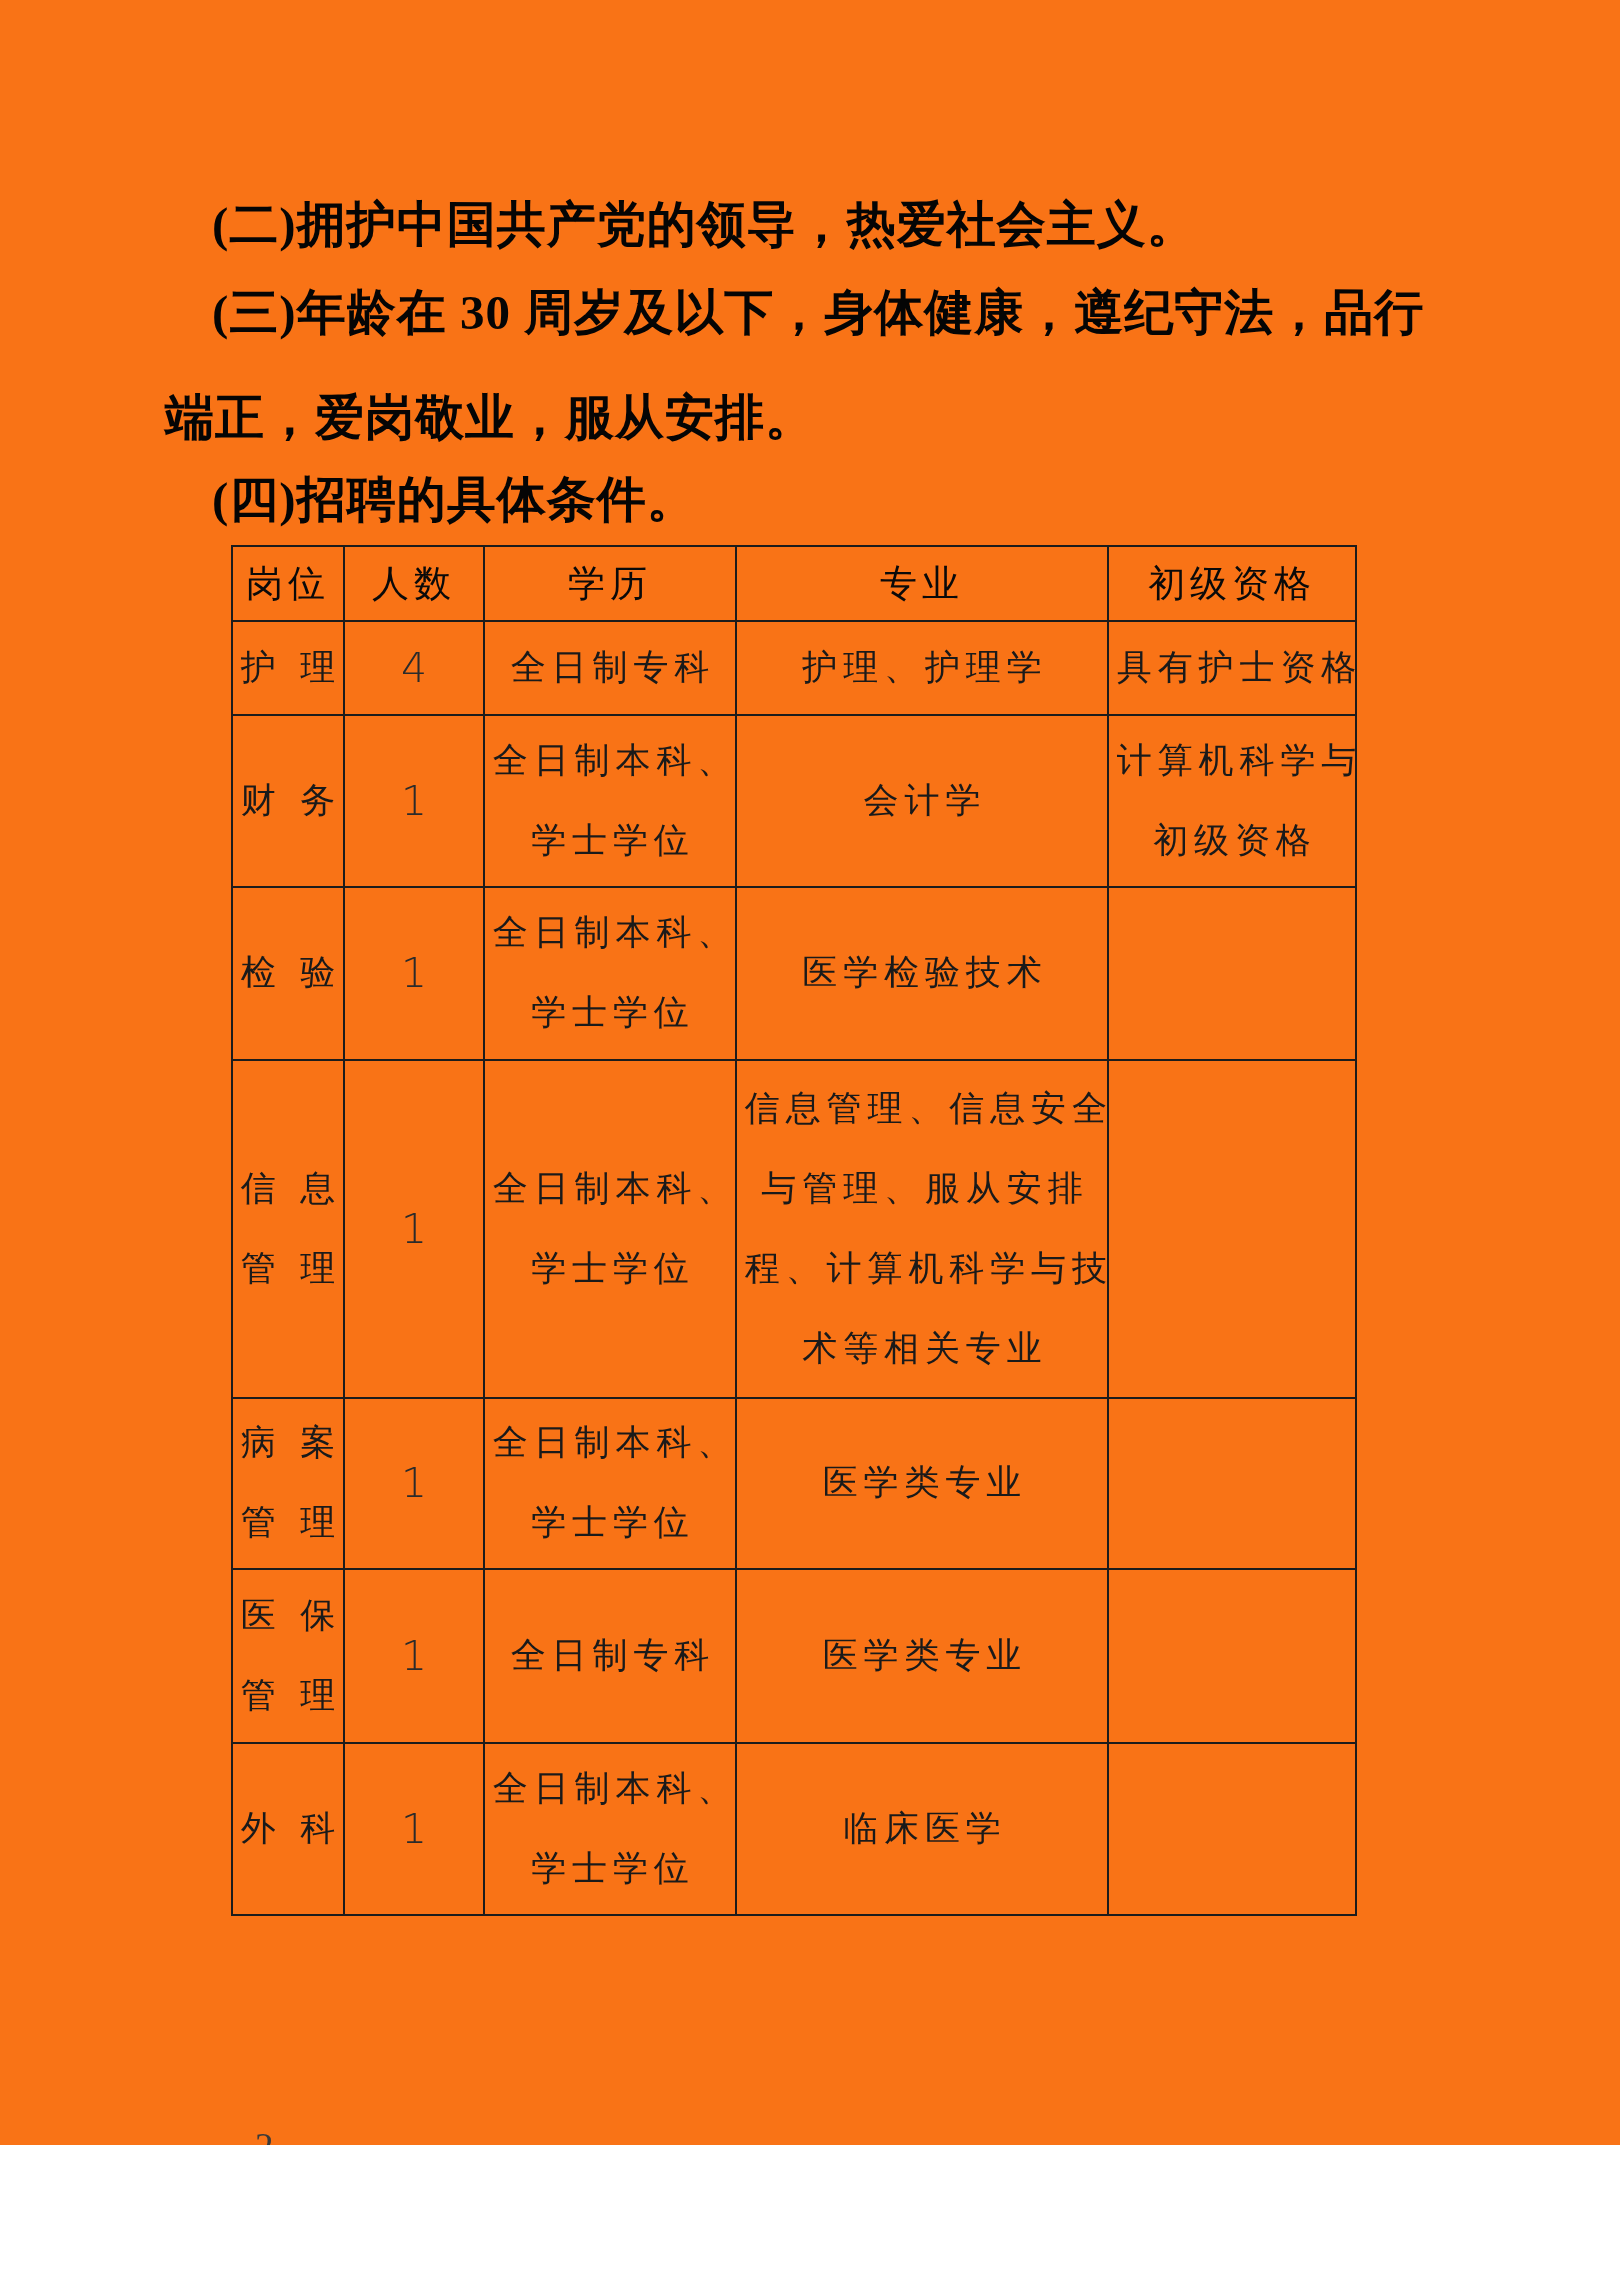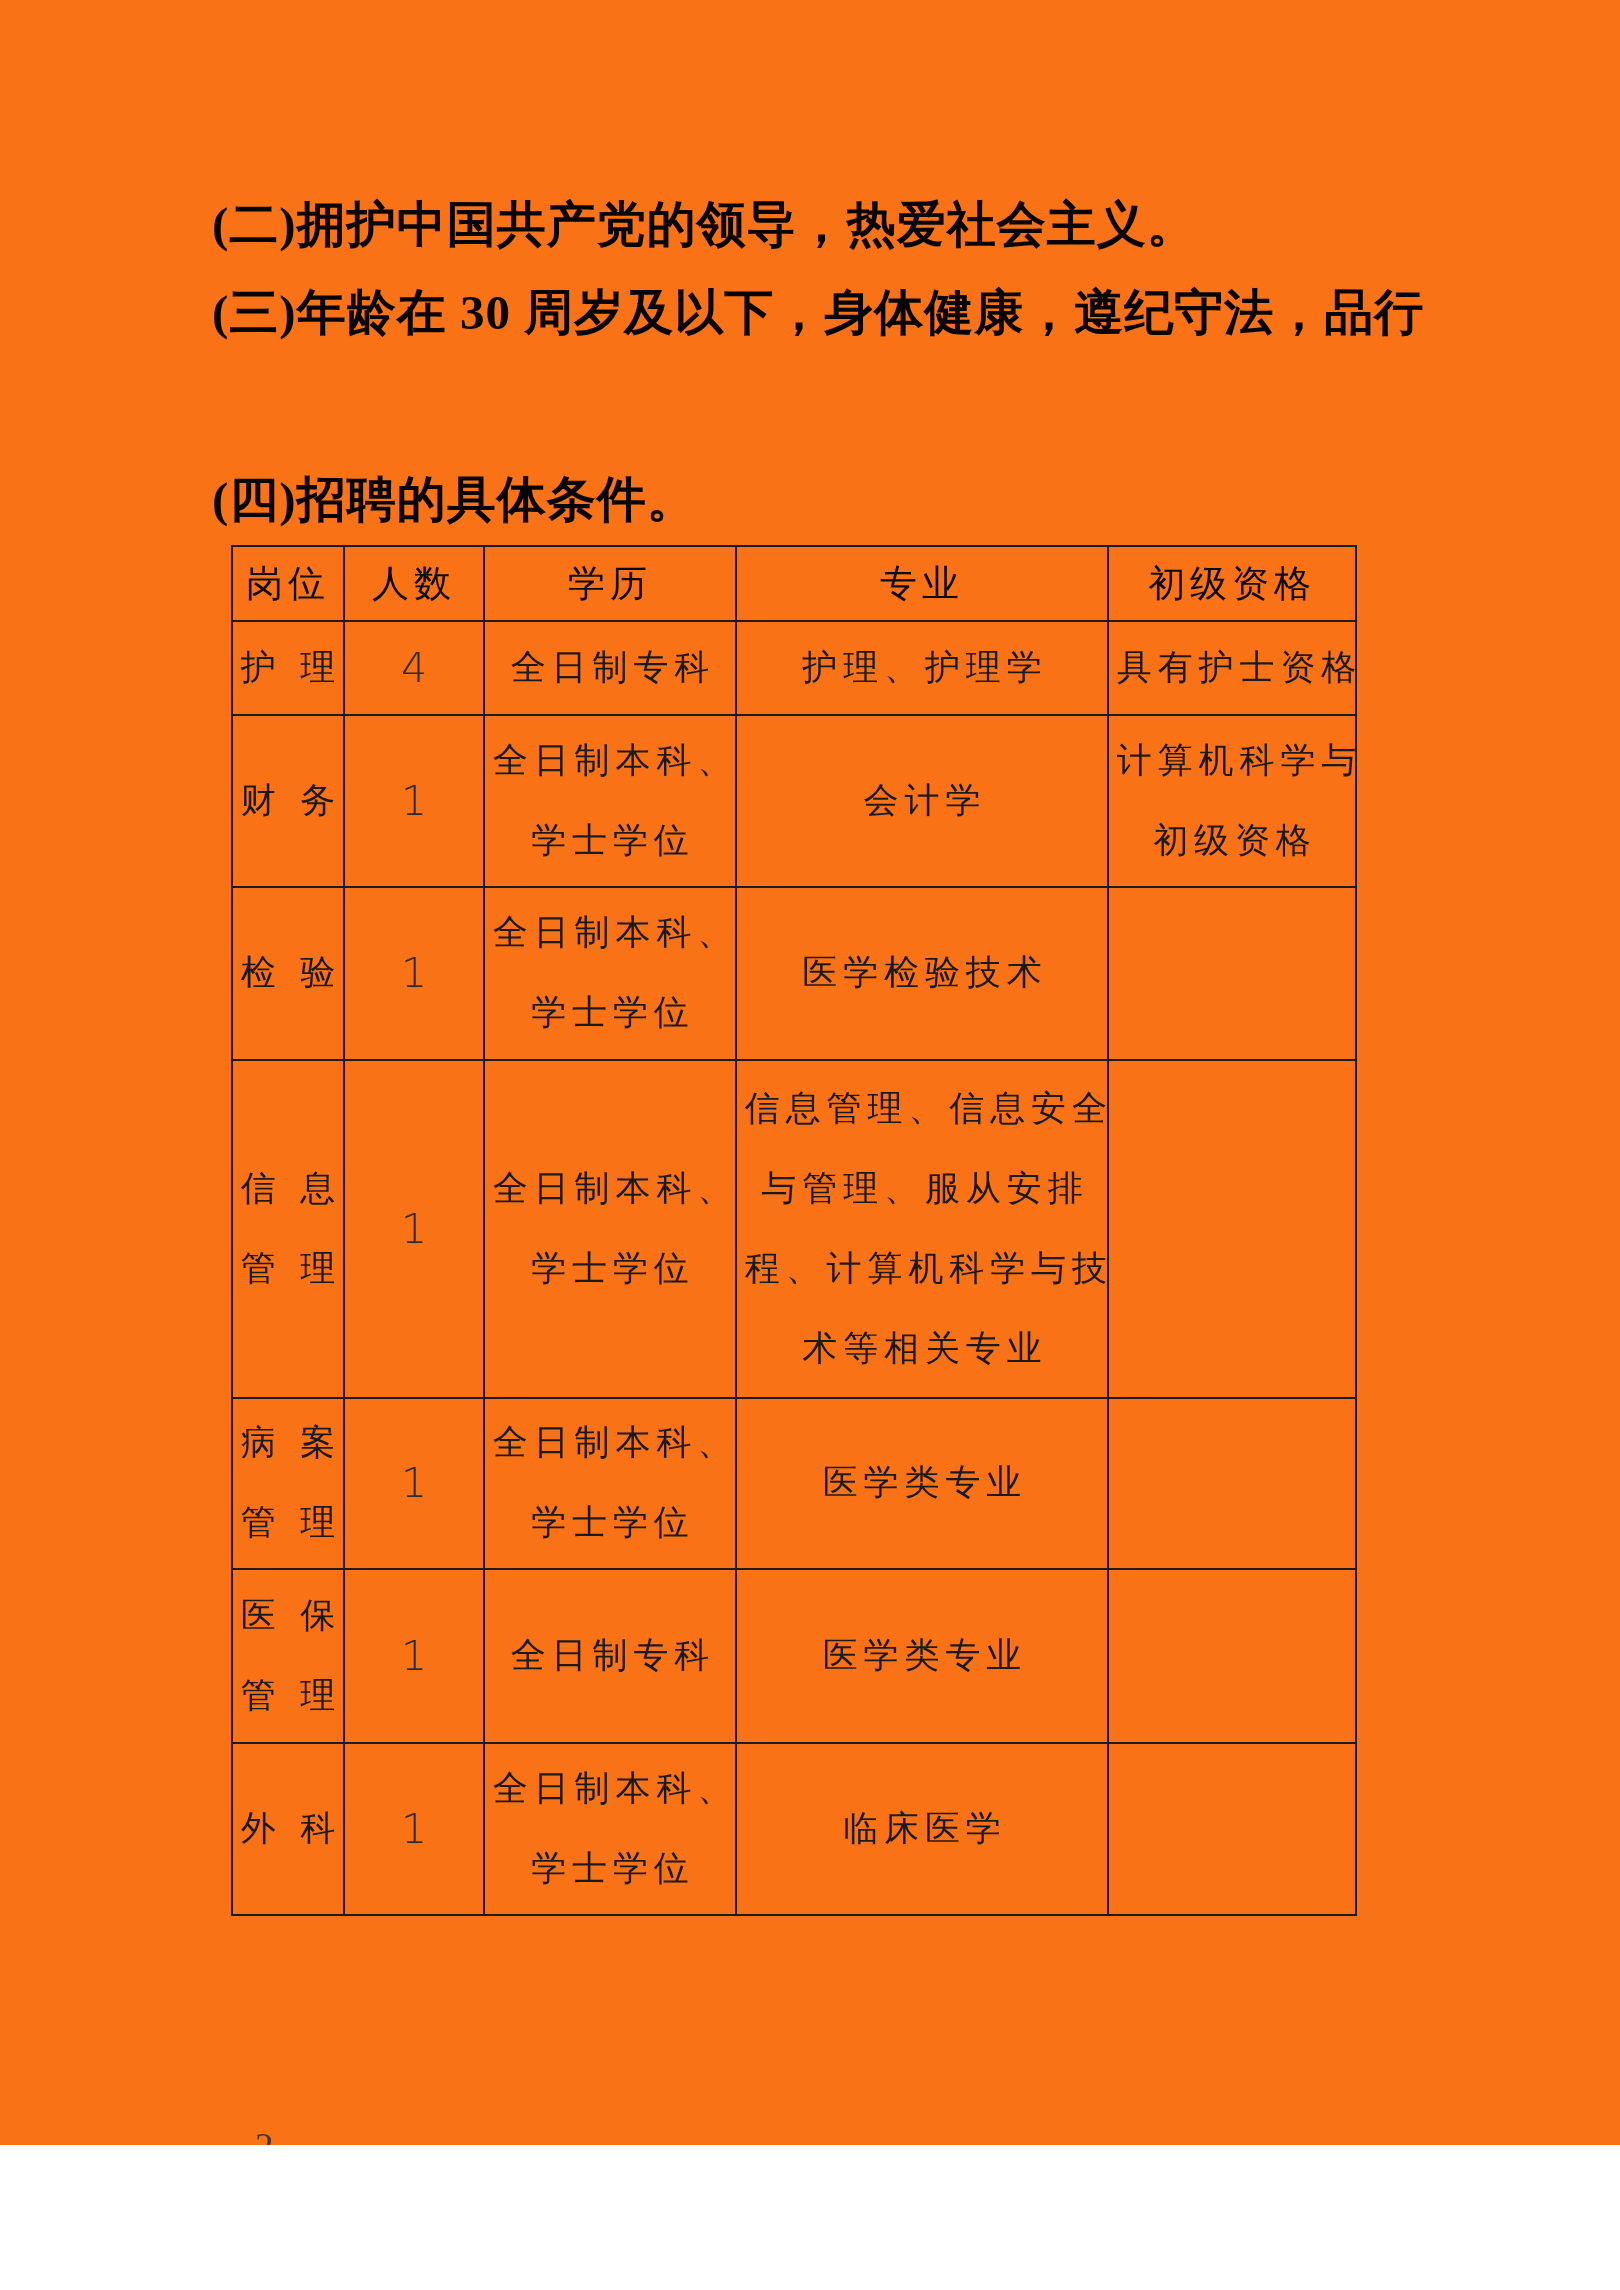--- a/index.html
+++ b/index.html
@@ -99,20 +99,21 @@
     white-space: pre;
   }
 </style>
 </head>
 <body>
 
 <div class="page">
 
   <div class="para p1 indent">(二)拥护中国共产党的领导，热爱社会主义。</div>
   <div class="para p2 indent">(三)年龄在 30 周岁及以下，身体健康，遵纪守法，品行</div>
+  <div class="para p3">端正，爱岗敬业，服从安排。</div>
   <div class="para p4 indent">(四)招聘的具体条件。</div>
 
   <table class="recruit">
     <colgroup>
       <col style="width:112px">
       <col style="width:140px">
       <col style="width:252px">
       <col style="width:372px">
       <col style="width:248px">
     </colgroup>

